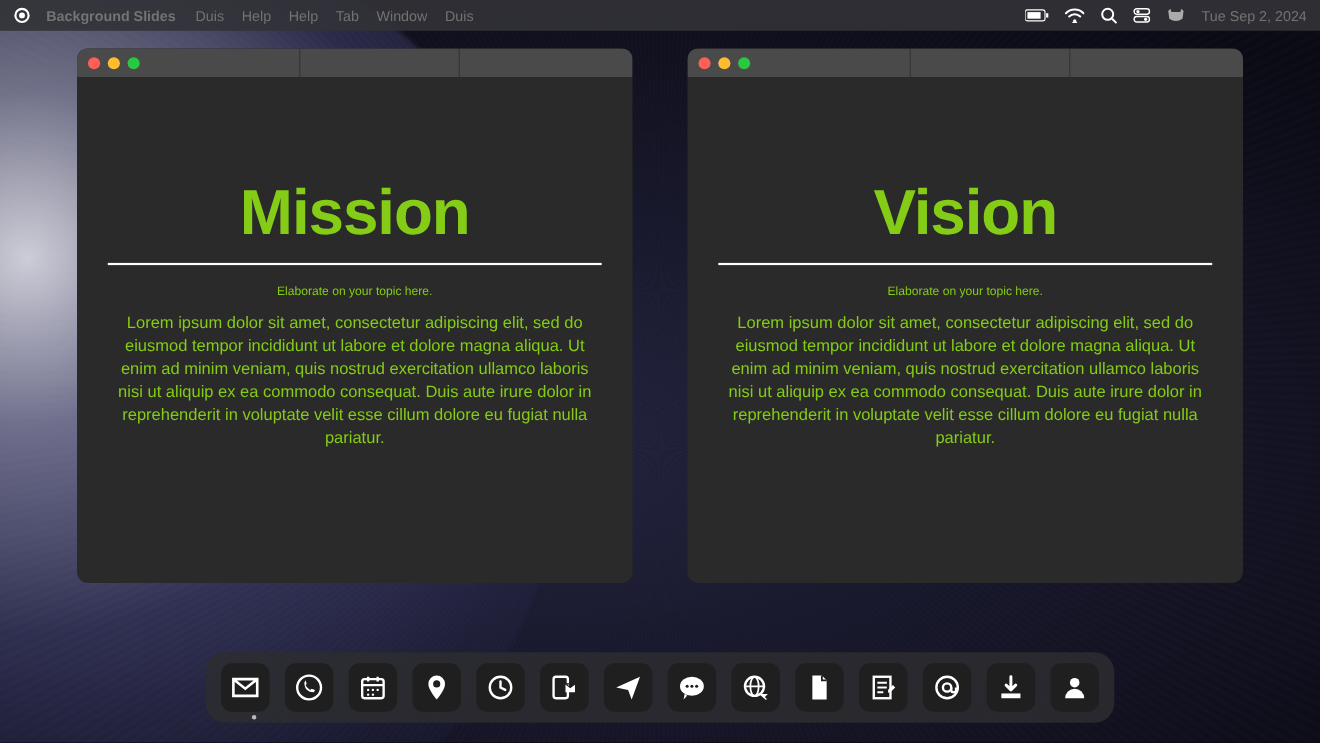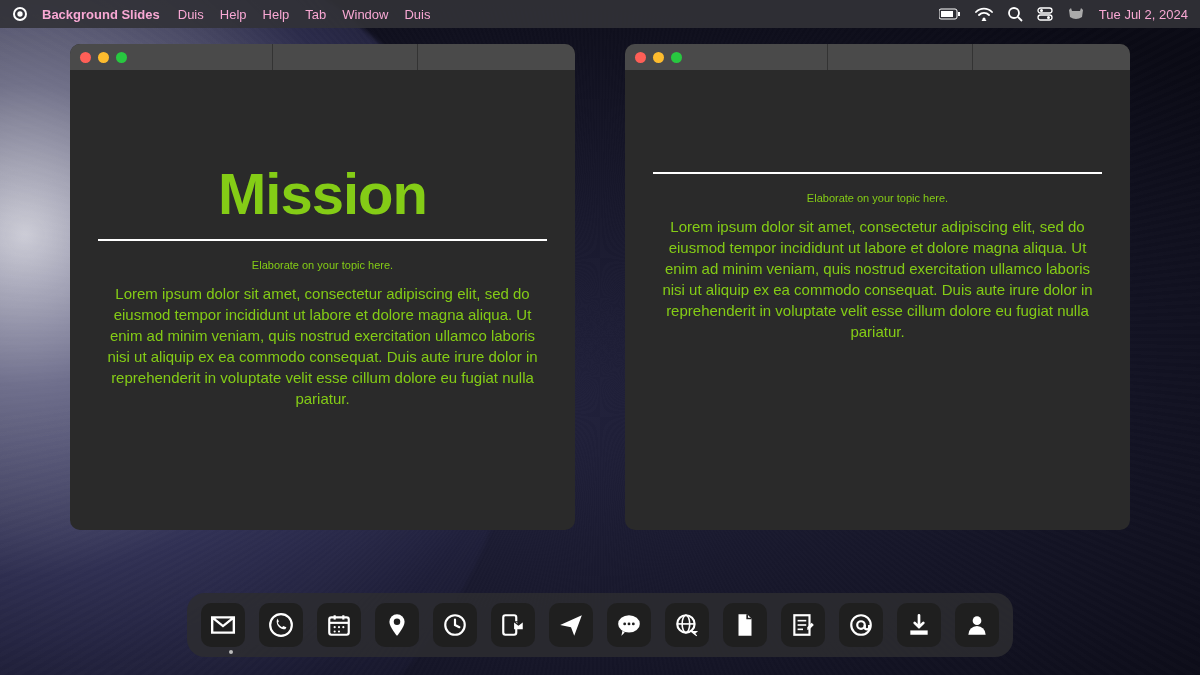--- a/index.html
+++ b/index.html
@@ -27,21 +27,21 @@
   background-image: repeating-conic-gradient(rgba(255,255,255,0.02) 0% 0.1%, transparent 0.1% 0.2%);
   opacity: 0.5;
 }
 .menubar {
   position: relative;
   height: 28px;
   background: rgba(50,50,55,0.9);
   display: flex;
   align-items: center;
   padding: 0 12px;
-  color: #f9a8d4;
+  color: #737373;
   font-size: 13px;
   z-index: 10;
 }
 .menubar .logo { width: 16px; height: 16px; margin-right: 14px; }
 .menubar .app-name { font-weight: 700; margin-right: 18px; }
 .menubar .menu-item { margin-right: 16px; cursor: pointer; }
 .menubar .spacer { flex: 1; }
 .menubar .status-icon { margin-left: 14px; display: flex; align-items: center; }
 .menubar .date { margin-left: 14px; font-size: 13px; }
 .cards {
@@ -174,21 +174,21 @@
         <circle cx="4.5" cy="3.5" r="1.5" fill="#fff"></circle>
         <rect x="1" y="8" width="14" height="5" rx="2.5" fill="none" stroke="#fff" stroke-width="1.3"></rect>
         <circle cx="11.5" cy="10.5" r="1.5" fill="#fff"></circle>
       </svg>
     </span>
   <span class="status-icon">
       <svg width="18" height="14" viewBox="0 0 18 14">
         <path d="M2 3 L4 1 L5 4 L13 4 L14 1 L16 3 L15 10 Q9 14 3 10 Z" fill="#aaa"></path>
       </svg>
     </span>
-  <div class="date">Tue  Jul 2,  2024</div>
+  <div class="date">Tue  Sep 2,  2024</div>
 </div>
 
 <div class="cards">
   <div class="card">
     <div class="card-titlebar">
       <div class="traffic">
         <span class="tl-red"></span>
         <span class="tl-yellow"></span>
         <span class="tl-green"></span>
       </div>
@@ -210,20 +210,21 @@
         <span class="tl-red"></span>
         <span class="tl-yellow"></span>
         <span class="tl-green"></span>
       </div>
       <div class="tab-seps">
           <div></div>
           <div></div>
         </div>
     </div>
     <div class="card-body">
+      <div class="card-title">Vision</div>
       <div class="card-rule"></div>
       <div class="card-sub">Elaborate on your topic here.</div>
       <div class="card-para">Lorem ipsum dolor sit amet, consectetur adipiscing elit, sed do eiusmod tempor incididunt ut labore et dolore magna aliqua. Ut enim ad minim veniam, quis nostrud exercitation ullamco laboris nisi ut aliquip ex ea commodo consequat. Duis aute irure dolor in reprehenderit in voluptate velit esse cillum dolore eu fugiat nulla pariatur.</div>
     </div>
   </div>
 </div>
 
 <div class="dock">
   <div class="dock-indicator"></div>
   <div class="dock-item">

